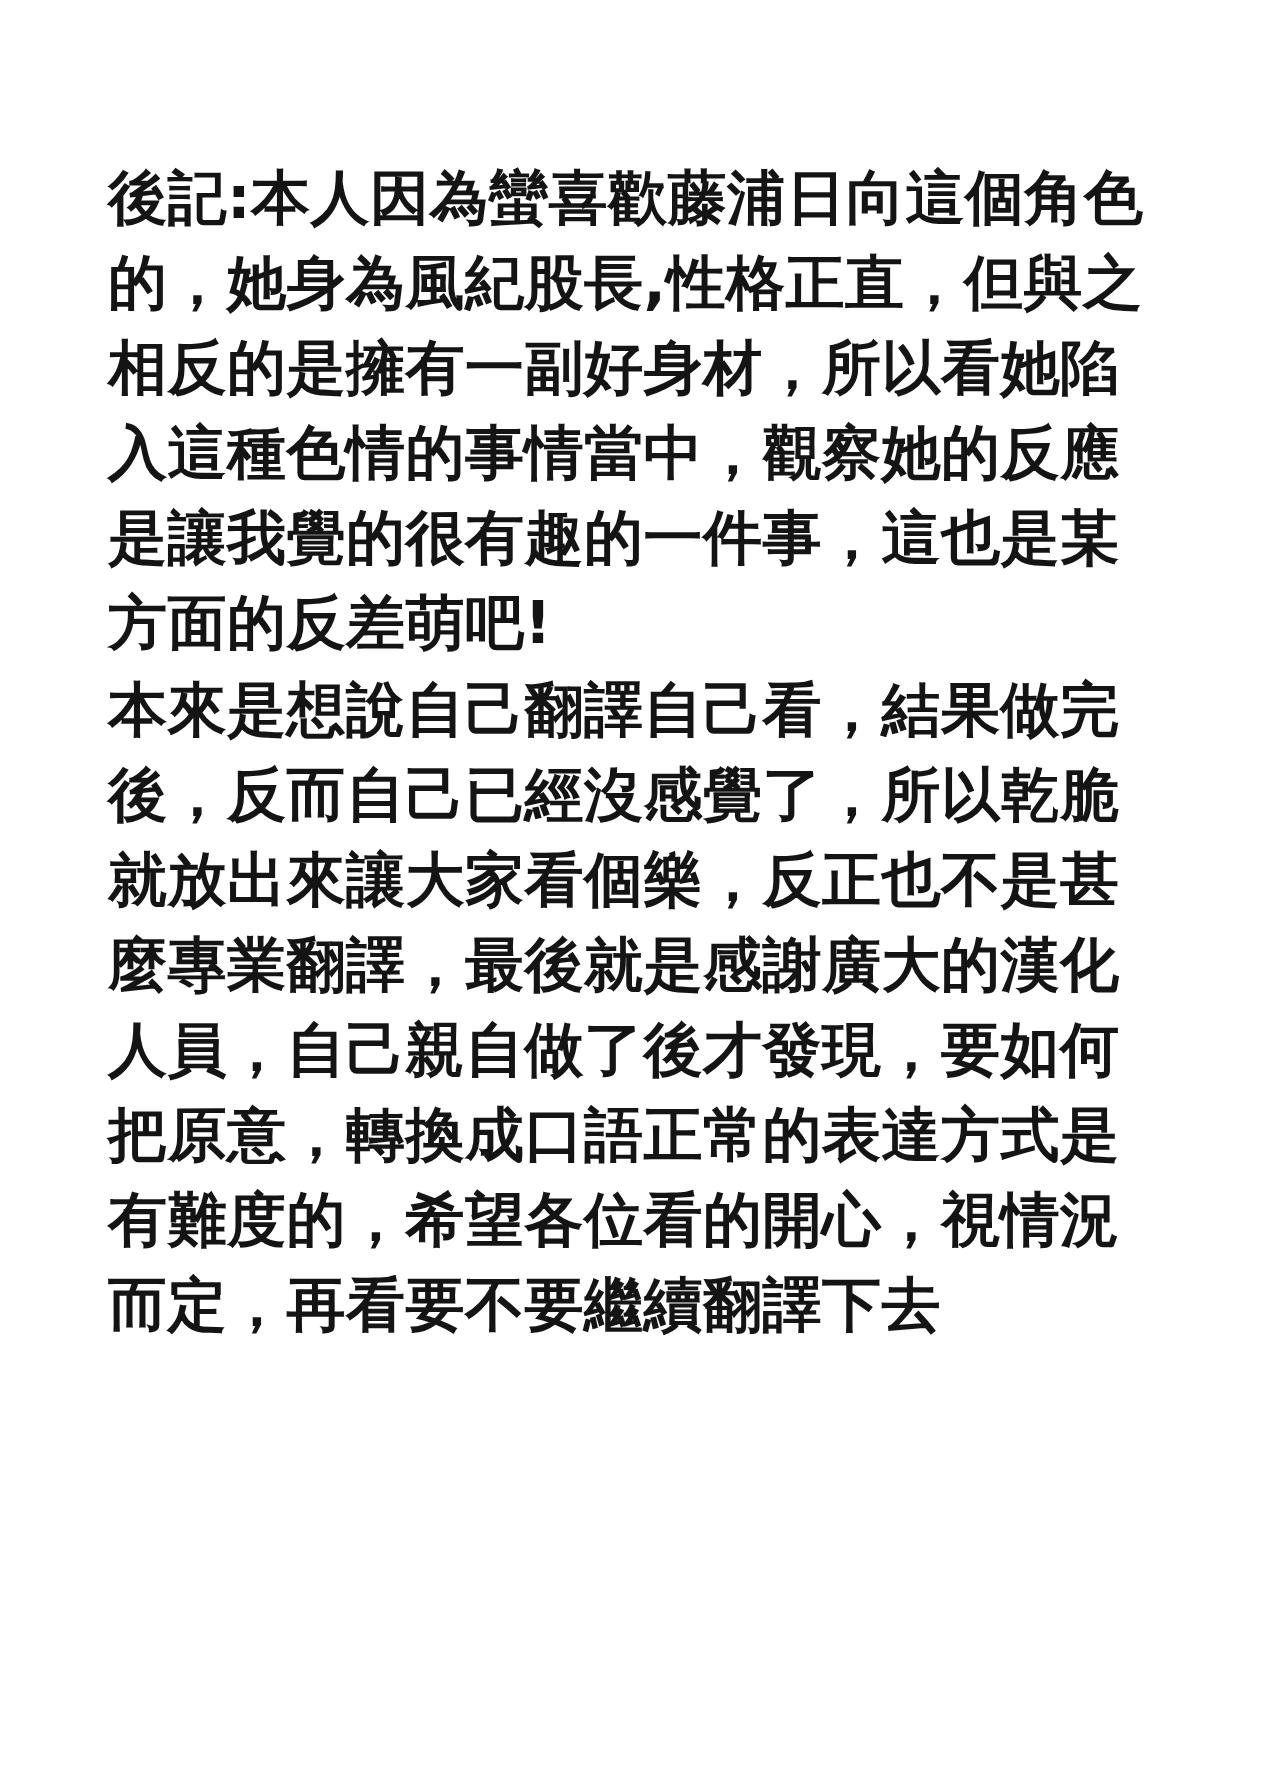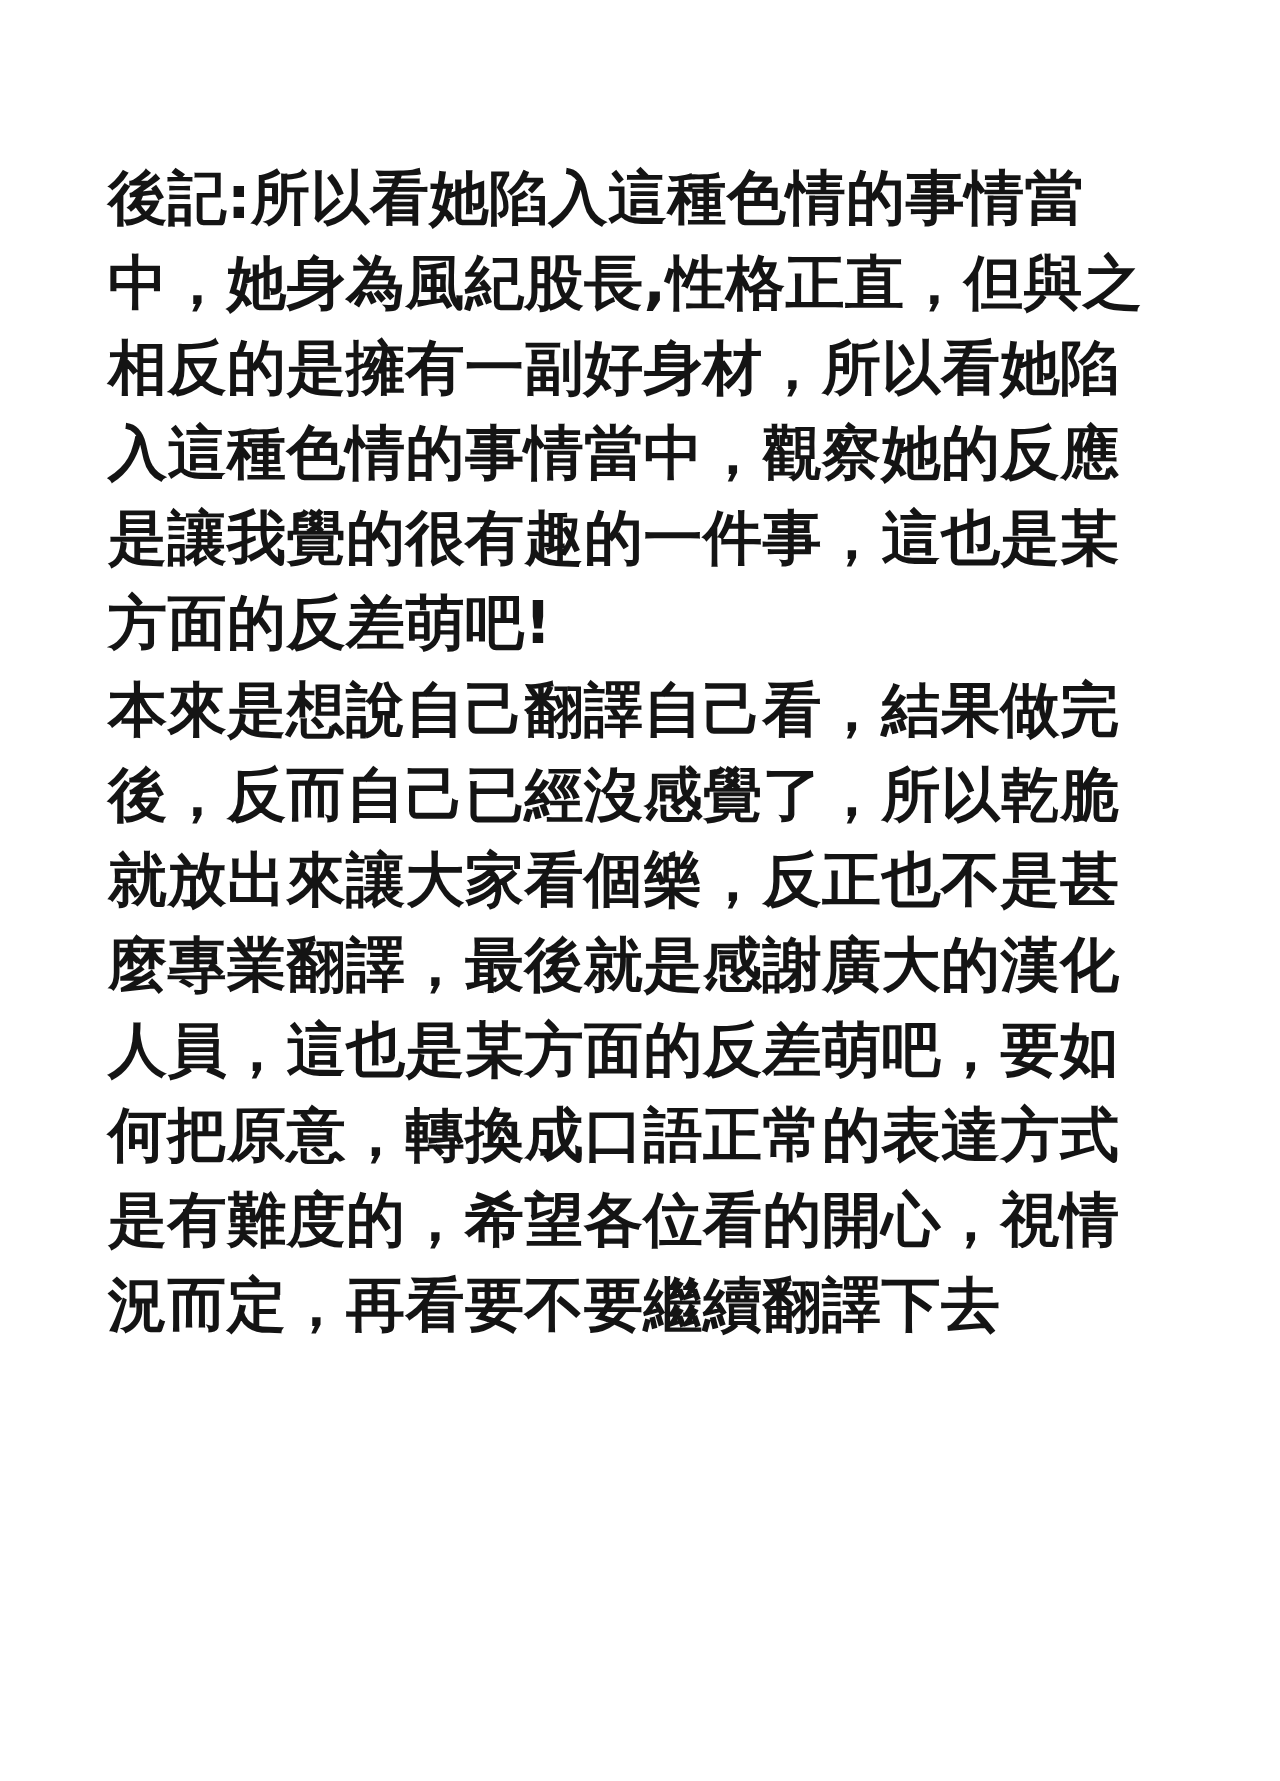--- a/index.html
+++ b/index.html
@@ -38,16 +38,16 @@
   }
   .para + .para {
     margin-top: 2px;
   }
 </style>
 </head>
 <body>
 
 <div class="page">
   <div class="doc-body">
-    <p class="para">後記:所以看她陷入這種色情的事情當中，她身為風紀股長,性格正直，但與之相反的是擁有一副好身材，所以看她陷入這種色情的事情當中，觀察她的反應是讓我覺的很有趣的一件事，這也是某方面的反差萌吧!</p>
-    <p class="para">本來是想說自己翻譯自己看，結果做完後，反而自己已經沒感覺了，所以乾脆就放出來讓大家看個樂，反正也不是甚麼專業翻譯，最後就是感謝廣大的漢化人員，這也是某方面的反差萌吧，要如何把原意，轉換成口語正常的表達方式是有難度的，希望各位看的開心，視情況而定，再看要不要繼續翻譯下去</p>
+    <p class="para">後記:本人因為蠻喜歡藤浦日向這個角色的，她身為風紀股長,性格正直，但與之相反的是擁有一副好身材，所以看她陷入這種色情的事情當中，觀察她的反應是讓我覺的很有趣的一件事，這也是某方面的反差萌吧!</p>
+    <p class="para">本來是想說自己翻譯自己看，結果做完後，反而自己已經沒感覺了，所以乾脆就放出來讓大家看個樂，反正也不是甚麼專業翻譯，最後就是感謝廣大的漢化人員，自己親自做了後才發現，要如何把原意，轉換成口語正常的表達方式是有難度的，希望各位看的開心，視情況而定，再看要不要繼續翻譯下去</p>
   </div>
 </div>
 
 </body></html>

